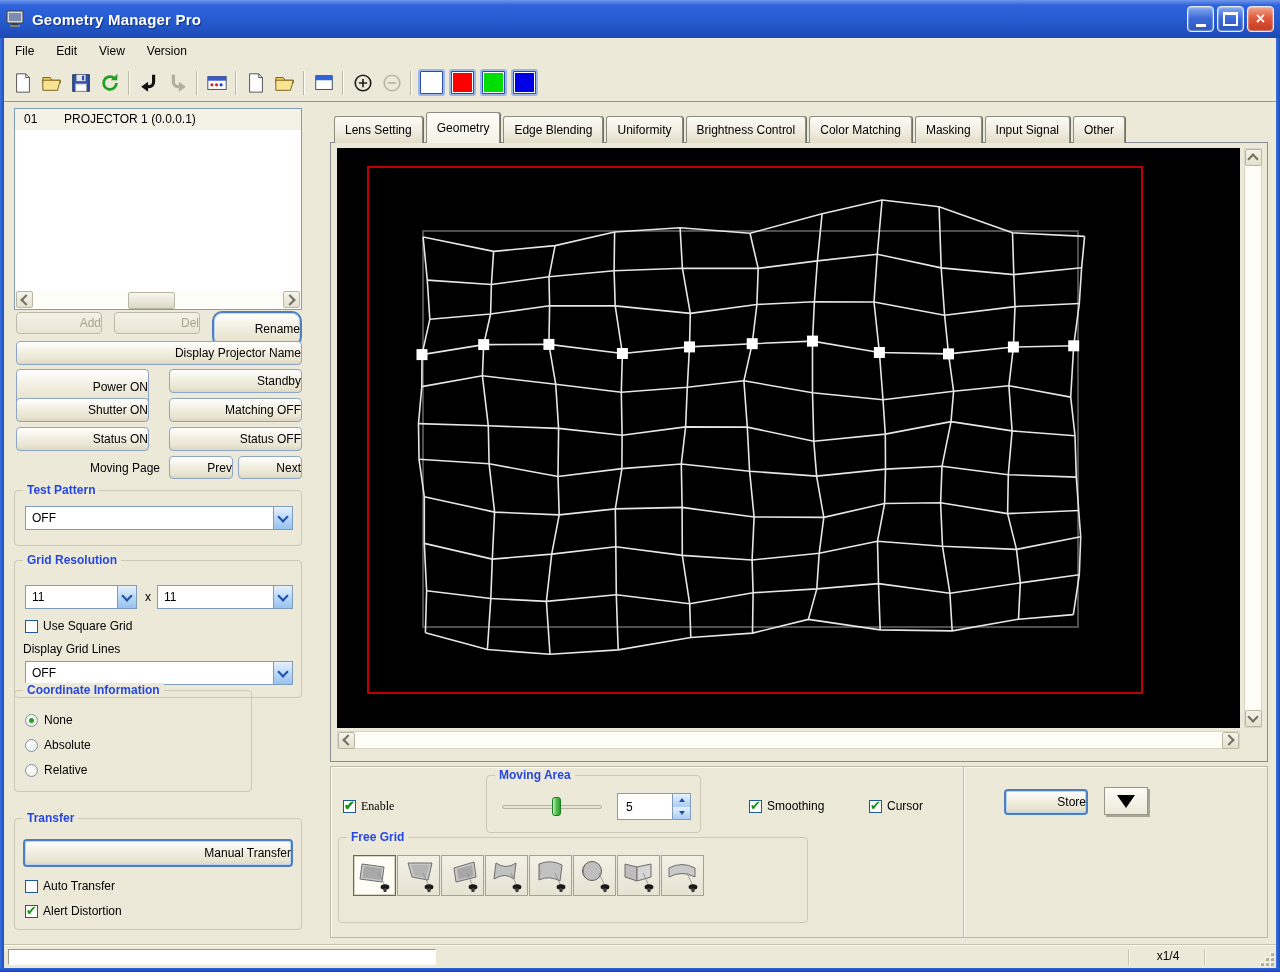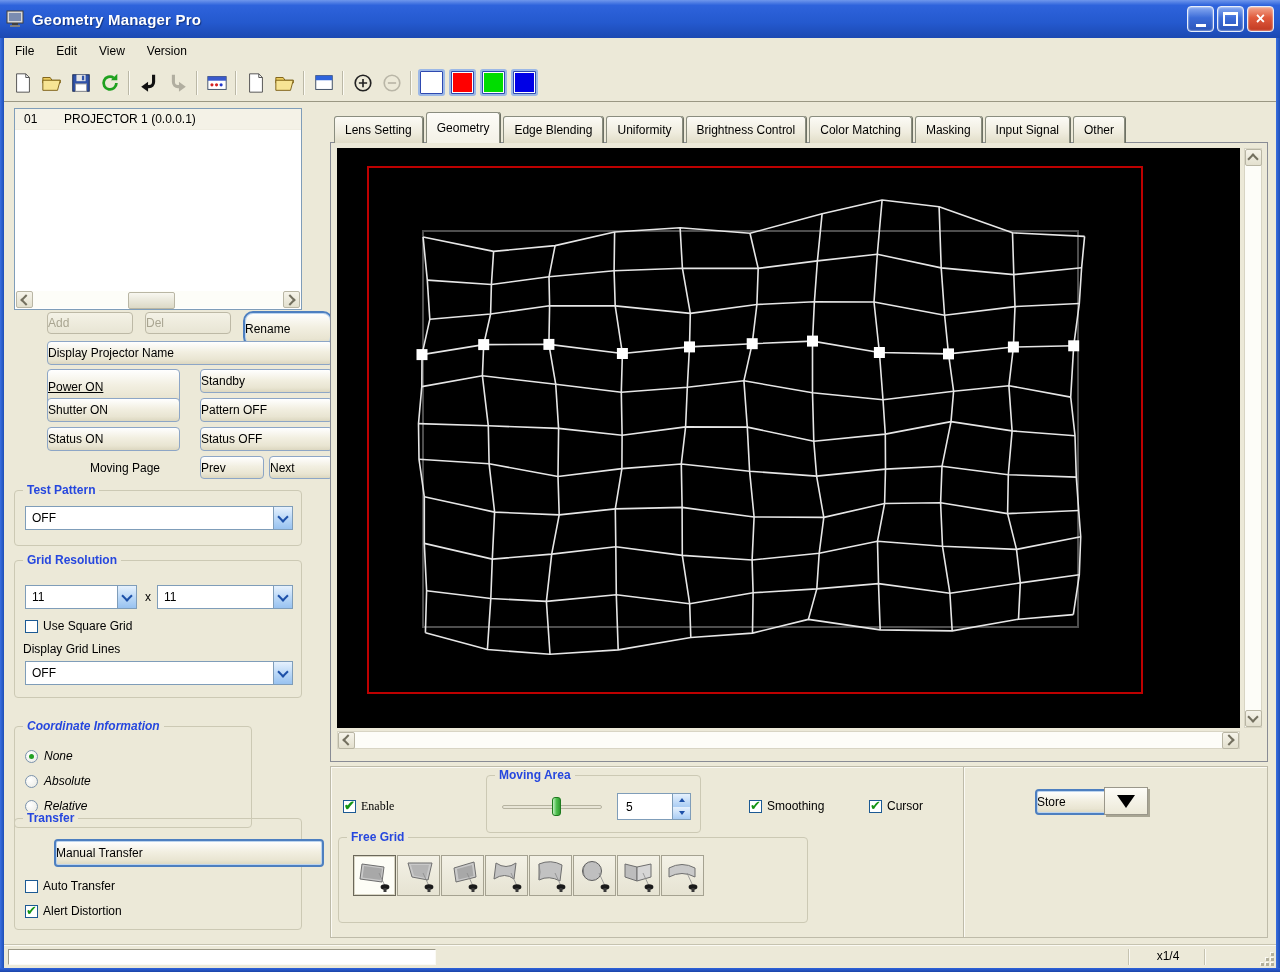--- a/index.html
+++ b/index.html
@@ -41,21 +41,21 @@
   .sb-btn{width:17px;height:17px;background:linear-gradient(180deg,#F6F4EA,#E3E0CE);border:1px solid #B9B6A4;border-radius:2px;
     display:flex;align-items:center;justify-content:center;box-sizing:border-box;}
   .sb-track{flex:1;position:relative;height:100%;}
   .sb-thumb{position:absolute;top:1px;height:15px;background:linear-gradient(180deg,#F8F7F0,#DCD9C6);border:1px solid #B9B6A4;border-radius:2px;}
   .chev{width:6px;height:6px;border-left:2px solid #73705F;border-bottom:2px solid #73705F;display:inline-block;}
   .chev.left{transform:rotate(45deg);margin-left:3px;}
   .chev.right{transform:rotate(225deg);margin-right:3px;}
   .chev.up{transform:rotate(135deg);margin-top:3px;}
   .chev.down{transform:rotate(-45deg);margin-bottom:3px;}
   .btn{background:linear-gradient(180deg,#FFFFFF,#F2EFE1 45%,#E9E5D2 80%,#DCD7C0);border:1px solid #8DA6C6;border-radius:4px;
-    display:flex;align-items:center;justify-content:flex-start;box-sizing:border-box;cursor:default;margin-left:31px;}
+    display:flex;align-items:center;justify-content:flex-end;box-sizing:border-box;cursor:default;}
   .btn.focus{border:2px solid #4D7FC0;box-shadow:inset 0 0 0 1px #BCD4EE;}
   .btn.disabled{color:#A9A591;border-color:#BDB9A6;background:linear-gradient(180deg,#F4F2E6,#E8E5D4);}
   .side-abs{position:absolute;box-sizing:border-box;}
   .groupbox{position:absolute;border:1px solid #CCC9B4;border-radius:4px;box-sizing:border-box;}
   .gb-label{position:absolute;top:-8px;left:8px;background:#ECE9D8;padding:0 4px;color:#2647DE;font-weight:bold;}
   .combo{background:#fff;border:1px solid #7F9DB9;display:flex;align-items:stretch;box-sizing:border-box;}
   .combo .val{flex:1;display:flex;align-items:center;padding-left:6px;}
   .combo .drop{width:18px;background:linear-gradient(180deg,#E6F1FD,#BCD9F7 50%,#98C2F0);border-left:1px solid #7F9DB9;
     display:flex;align-items:center;justify-content:center;}
   .combo .drop .cv{width:6px;height:6px;border-left:2px solid #1D50A8;border-bottom:2px solid #1D50A8;transform:rotate(-45deg);margin-bottom:3px;}
@@ -260,31 +260,31 @@
       <span>Del</span>
     </div>
   <div class="btn focus side-abs" style="left:212px;top:311px;width:90px;height:36px;border-radius:10px;">
       <span>Rename</span>
     </div>
 
   <div class="btn side-abs" style="left:16px;top:341px;width:286px;height:24px;">
       <span>Display Projector Name</span>
     </div>
 
-  <div class="btn side-abs" style="left:16px;top:369px;width:133px;height:36px;text-decoration:underline;">
+  <div class="btn side-abs" style="left:16px;top:369px;width:133px;height:36px;">
       <span>Power ON</span>
     </div>
   <div class="btn side-abs" style="left:169px;top:369px;width:133px;height:24px;">
       <span>Standby</span>
     </div>
   <div class="btn side-abs" style="left:16px;top:398px;width:133px;height:24px;">
       <span>Shutter ON</span>
     </div>
   <div class="btn side-abs" style="left:169px;top:398px;width:133px;height:24px;">
-      <span>Pattern OFF</span>
+      <span>Matching OFF</span>
     </div>
   <div class="btn side-abs" style="left:16px;top:427px;width:133px;height:24px;">
       <span>Status ON</span>
     </div>
   <div class="btn side-abs" style="left:169px;top:427px;width:133px;height:24px;">
       <span>Status OFF</span>
     </div>
 
   <div class="side-abs" style="left:60px;top:461px;width:100px;text-align:right;">Moving Page</div>
   <div class="btn side-abs" style="left:169px;top:456px;width:64px;height:23px;">
@@ -325,21 +325,21 @@
     </div>
     <div style="position:absolute;left:8px;top:81px;">Display Grid Lines</div>
     <div class="combo" style="position:absolute;left:10px;top:100px;width:268px;height:24px;">
       <span class="val">OFF</span>
       <span class="drop">
           <span class="cv"></span>
         </span>
     </div>
   </div>
 
-  <div class="groupbox" style="left:14px;top:726px;width:238px;height:102px;font-style:italic;">
+  <div class="groupbox" style="left:14px;top:690px;width:238px;height:102px;">
     <span class="gb-label">Coordinate Information</span>
     <div id="coord-radios">
         <div class="radio selected" style="left: 10px; top: 22px;">
           <span class="circ"></span>
           <span>None</span>
         </div>
         <div class="radio" style="left: 10px; top: 47px;">
           <span class="circ"></span>
           <span>Absolute</span>
         </div>

